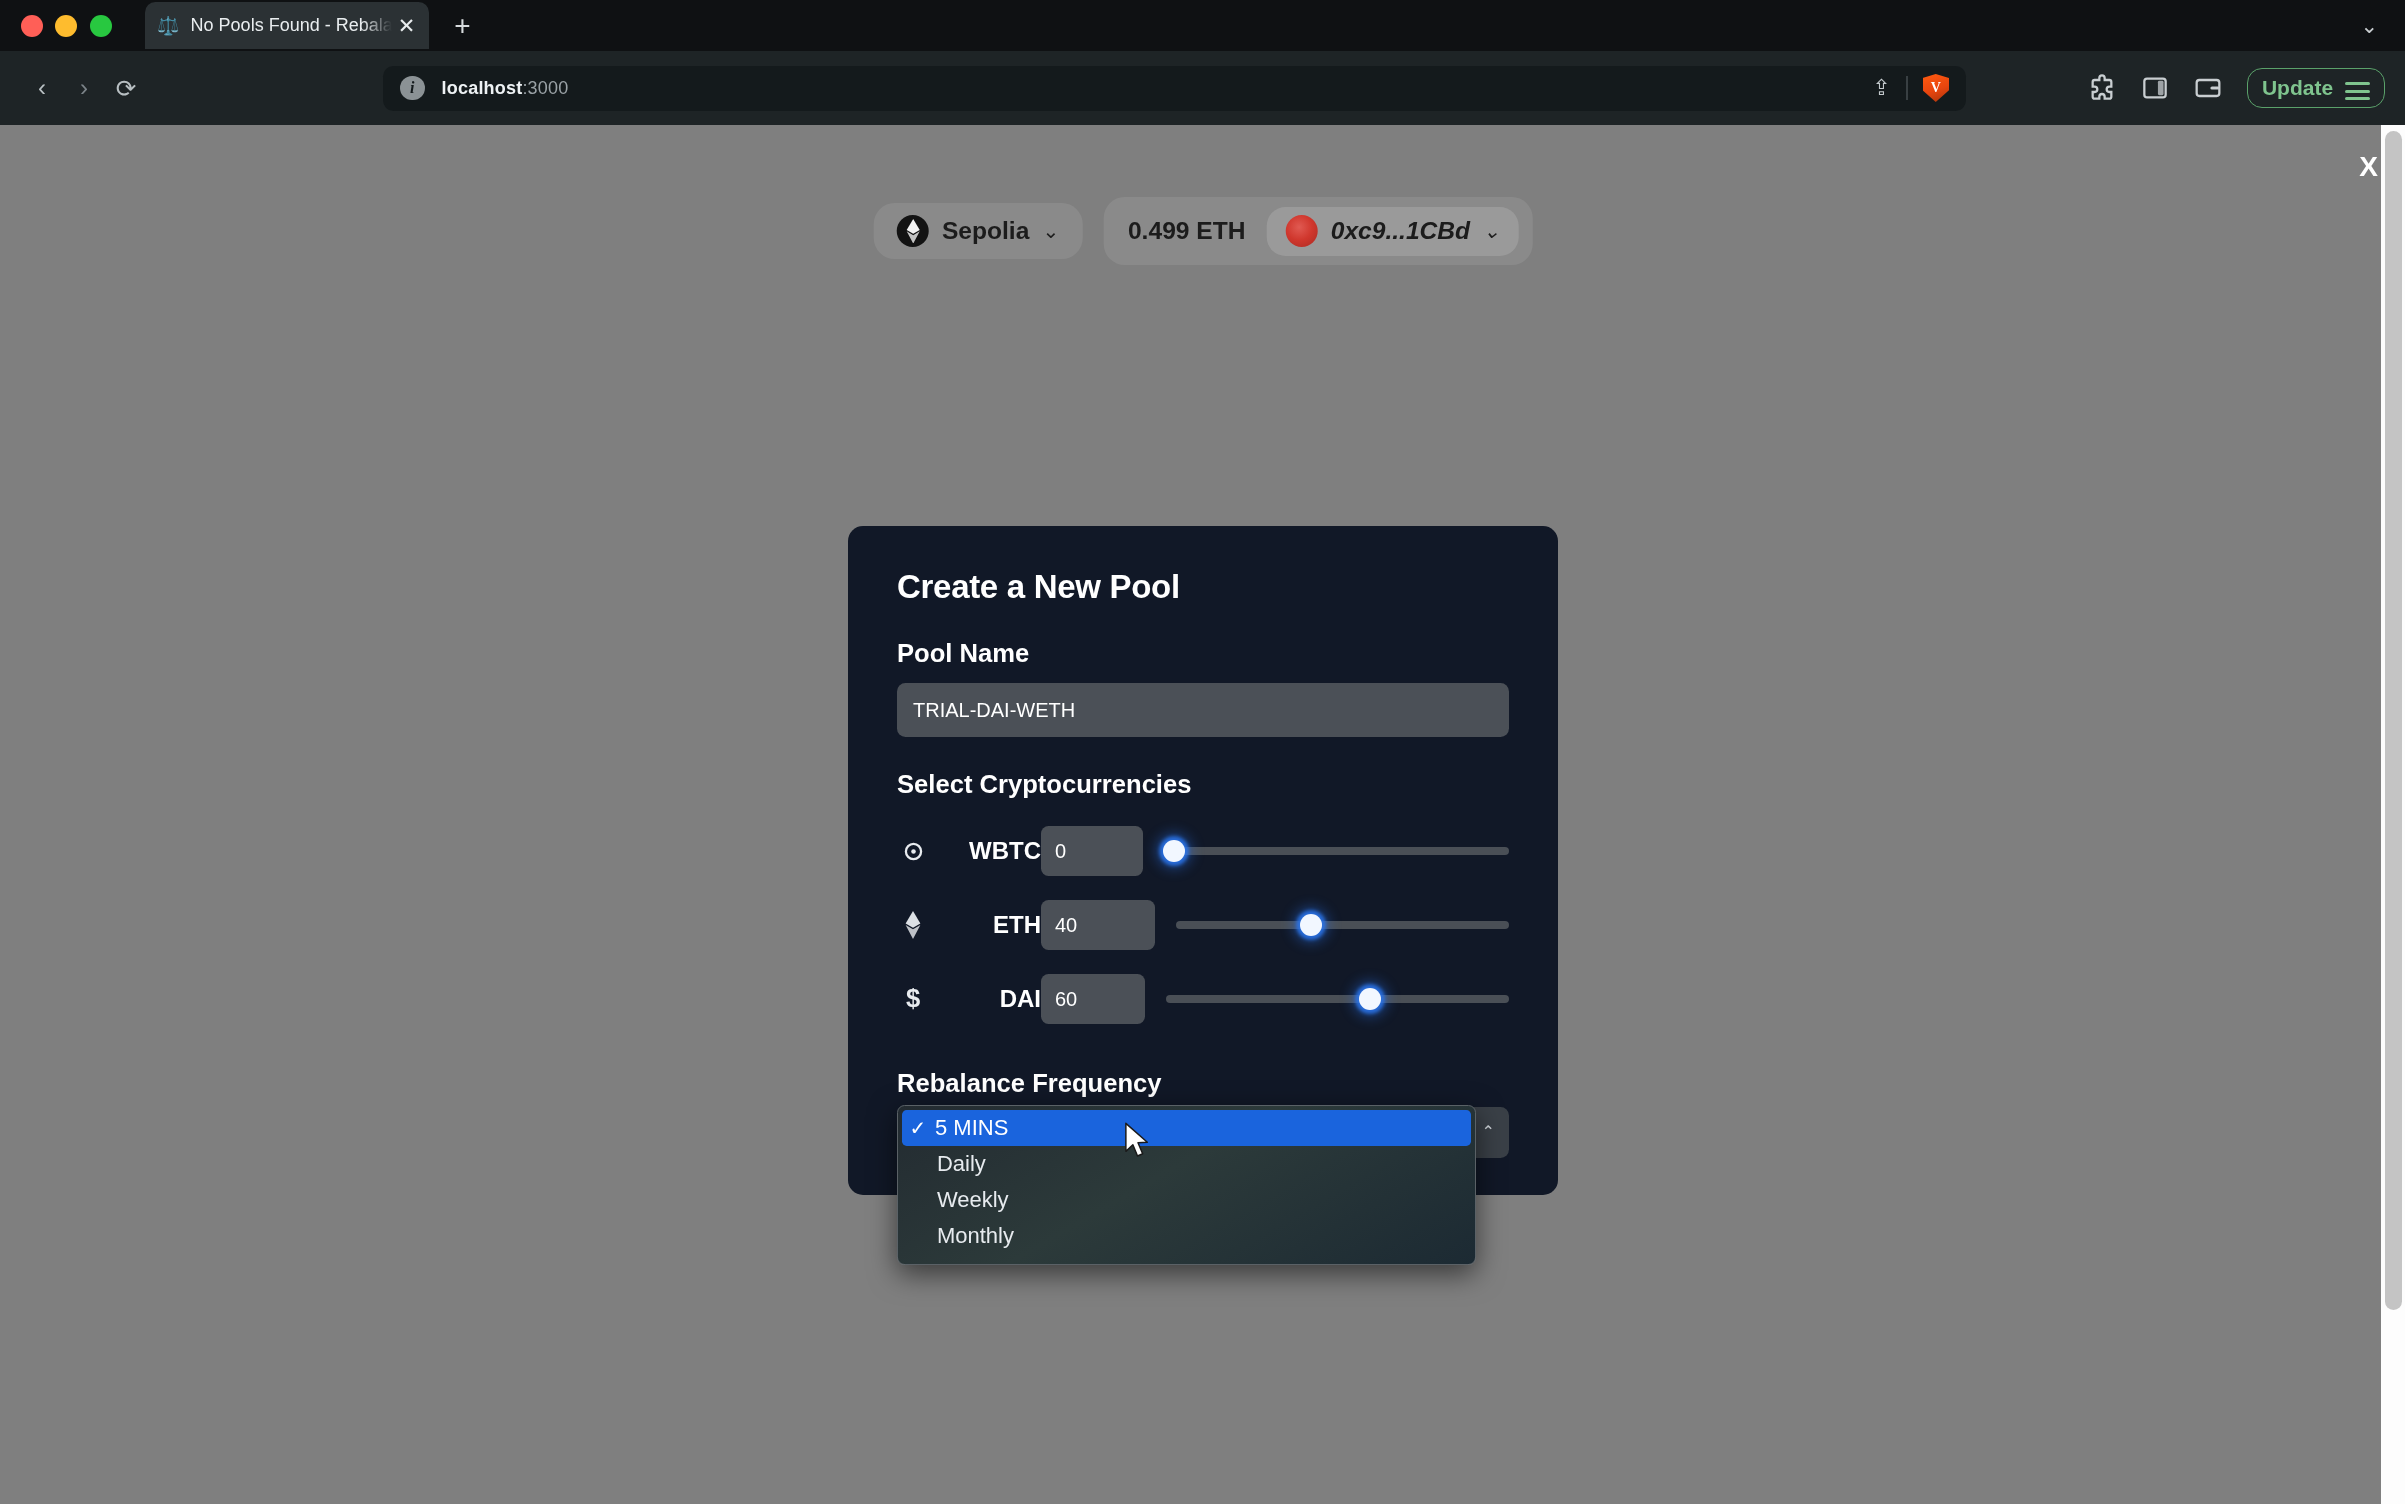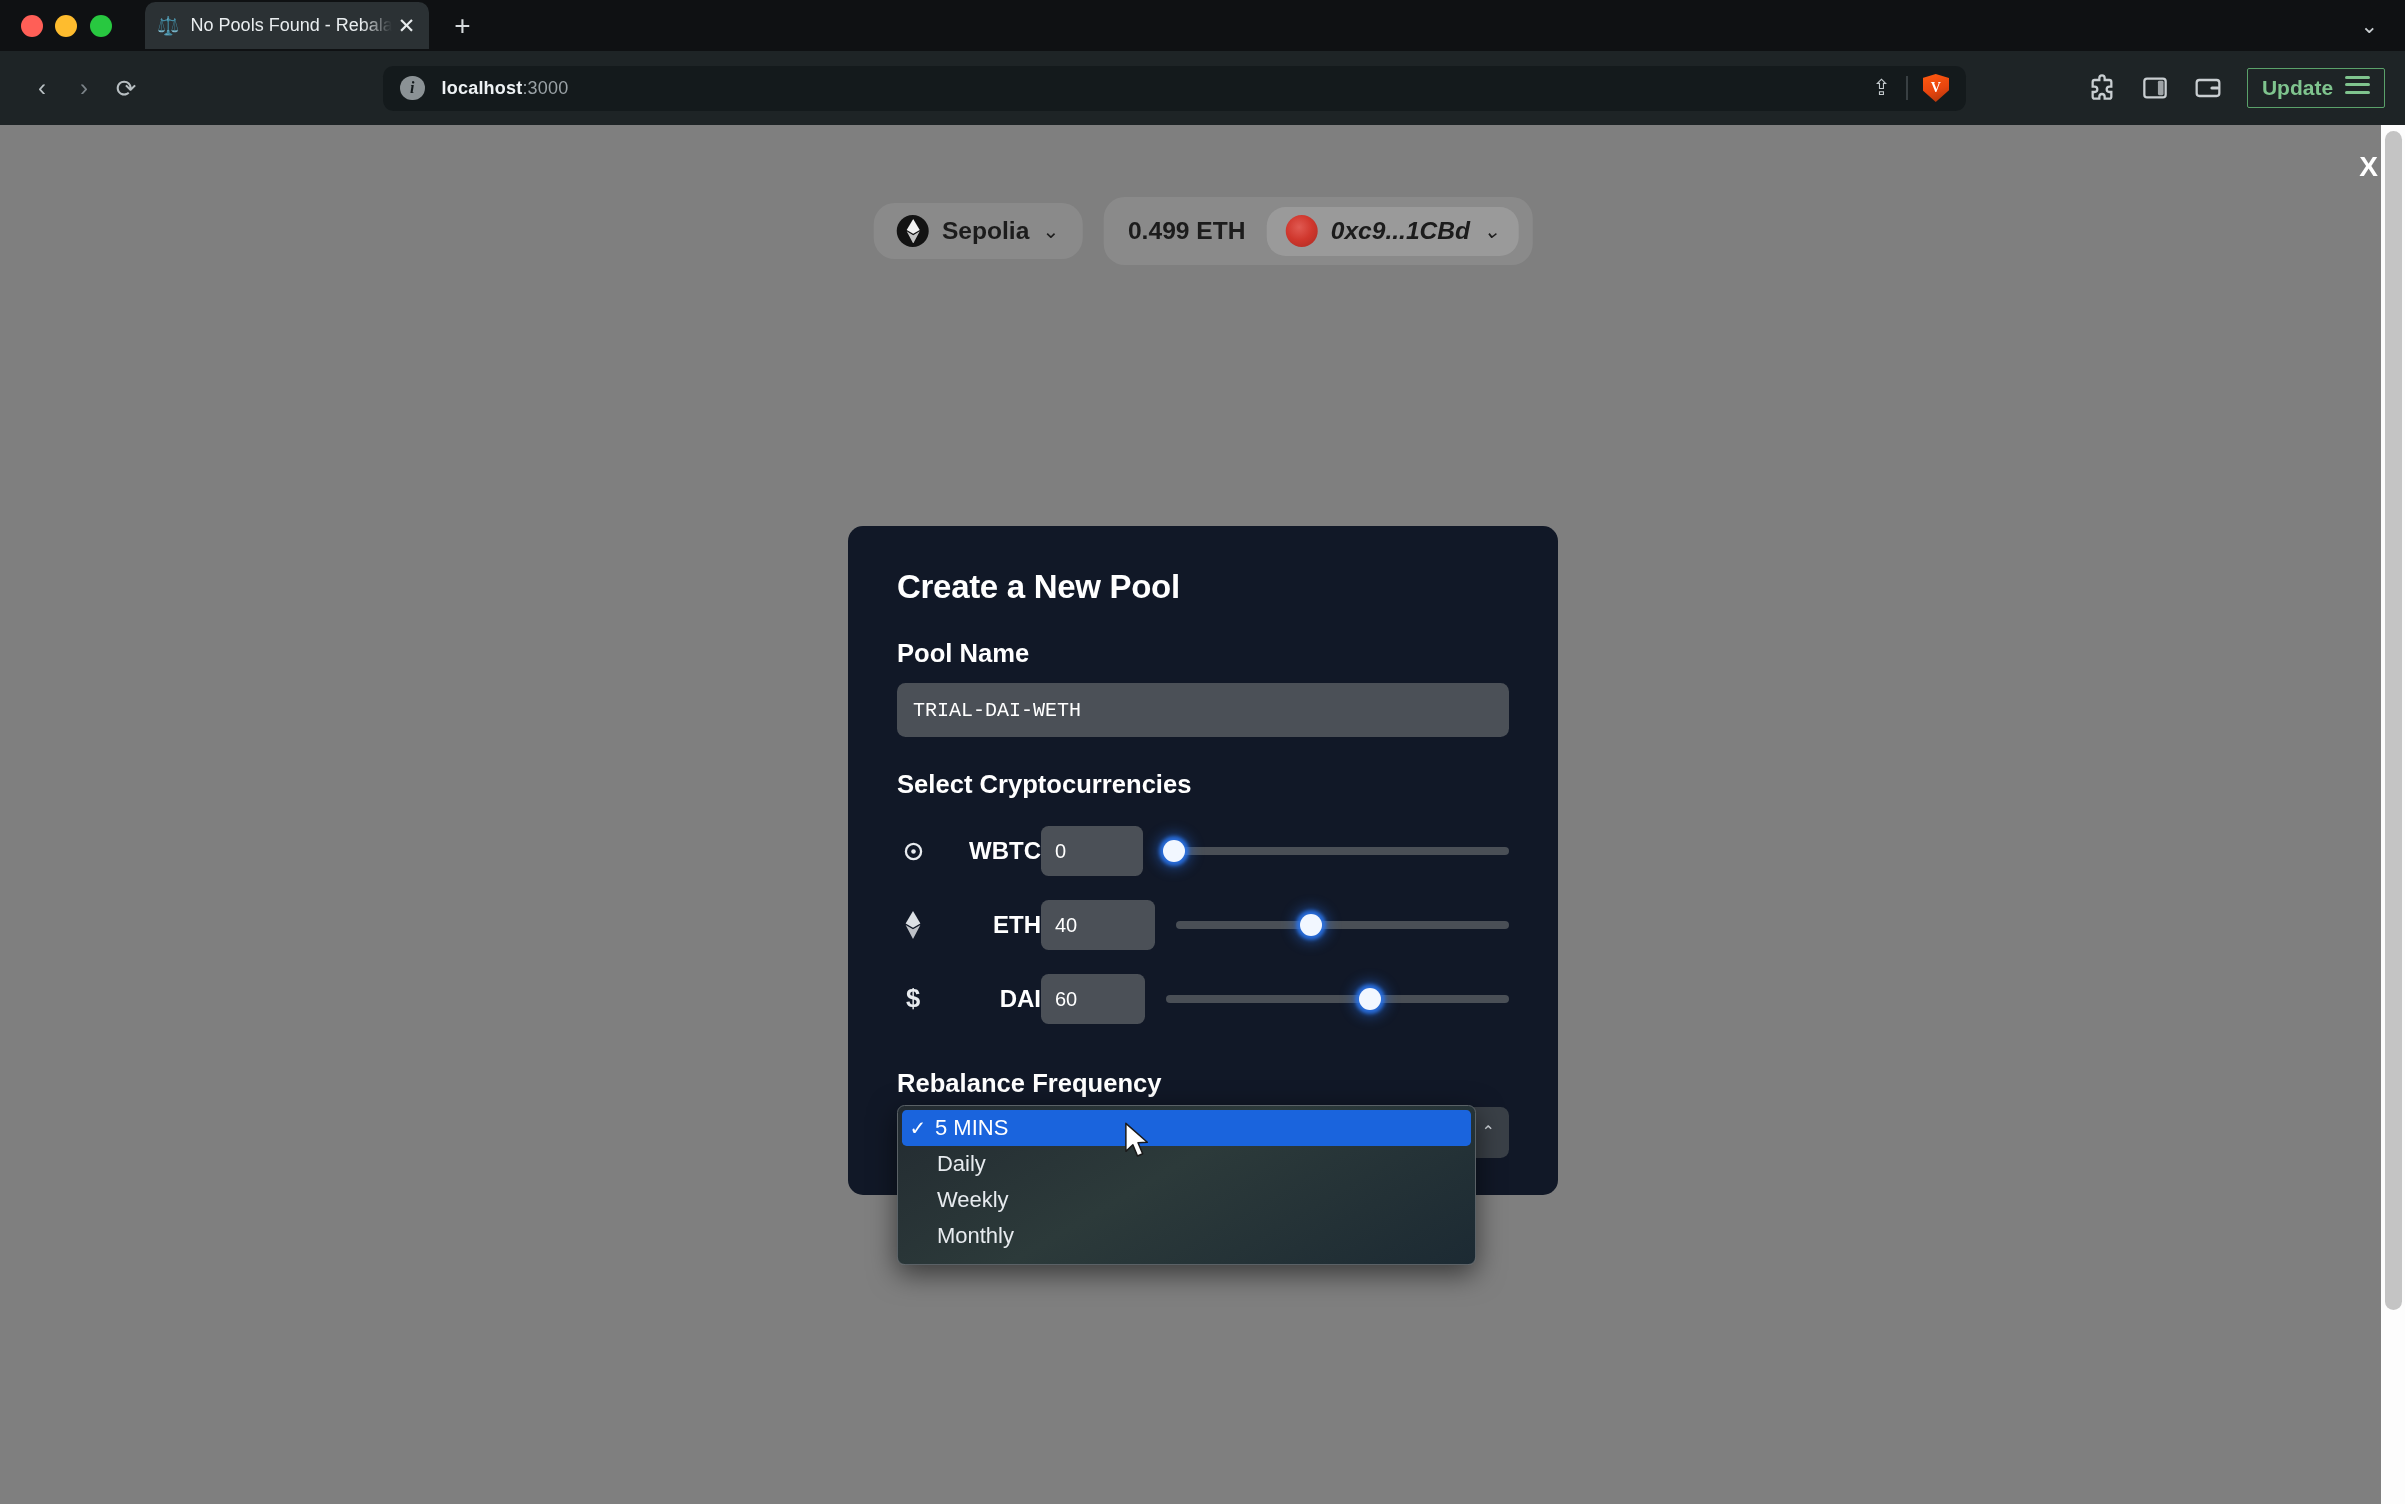--- a/index.html
+++ b/index.html
@@ -86,22 +86,22 @@
     clip-path:polygon(50% 0%,100% 14%,100% 58%,50% 100%,0% 58%,0% 14%);
     display:flex; align-items:center; justify-content:center;
     color:#fff; font-size:14px; font-weight:bold; font-family:"Liberation Serif",serif;
   }
 
   #toolbar-right {
     position:absolute; right:21px; display:flex; align-items:center; gap:21px;
   }
   .tb-icon { width:32px; height:32px; cursor:pointer; color:#c9ced1; }
   #update-button {
-    display:flex; align-items:flex-start; gap:12.3px;
-    border:1.9px solid #5aa16a; border-radius:2px;
+    display:flex; align-items:flex-end; gap:12.3px;
+    border:1.9px solid #5aa16a; border-radius:15px;
     padding:6.6px 14px; cursor:pointer; margin-left:1.9px;
   }
   #update-label { color:#7fc48e; font-size:21px; font-weight:600; }
   #hamburger-icon { display:flex; flex-direction:column; gap:4.7px; }
   #hamburger-icon span { display:block; width:24.6px; height:2.8px; background:#7fc48e; border-radius:1.9px; }
 
   
   #viewport {
     position:relative; width:2406px; height:1380px;
     background:#7f7f7f; overflow:hidden;
@@ -158,21 +158,21 @@
   #modal-title {
     color:#ffffff; font-size:33px; font-weight:700; letter-spacing:-0.3px;
   }
   .section-label {
     color:#ffffff; font-size:25.6px; font-weight:700;
     margin-top:33px; margin-bottom:15px;
   }
   #pool-name-input {
     width:100%; height:54px; background:#4b5057;
     border:none; border-radius:8.5px; padding:0 16px;
-    color:#ffffff; font-size:20px; font-family:Liberation Mono, monospace;
+    color:#ffffff; font-size:20px; font-family:Liberation Sans, sans-serif;
     outline:none;
   }
 
   #coin-rows { margin-top:3.8px; }
   .coin-row {
     display:flex; align-items:center; height:74px;
   }
   .coin-icon {
     width:32px; flex-shrink:0; display:flex; align-items:center; justify-content:center;
     color:#e8ebef;

